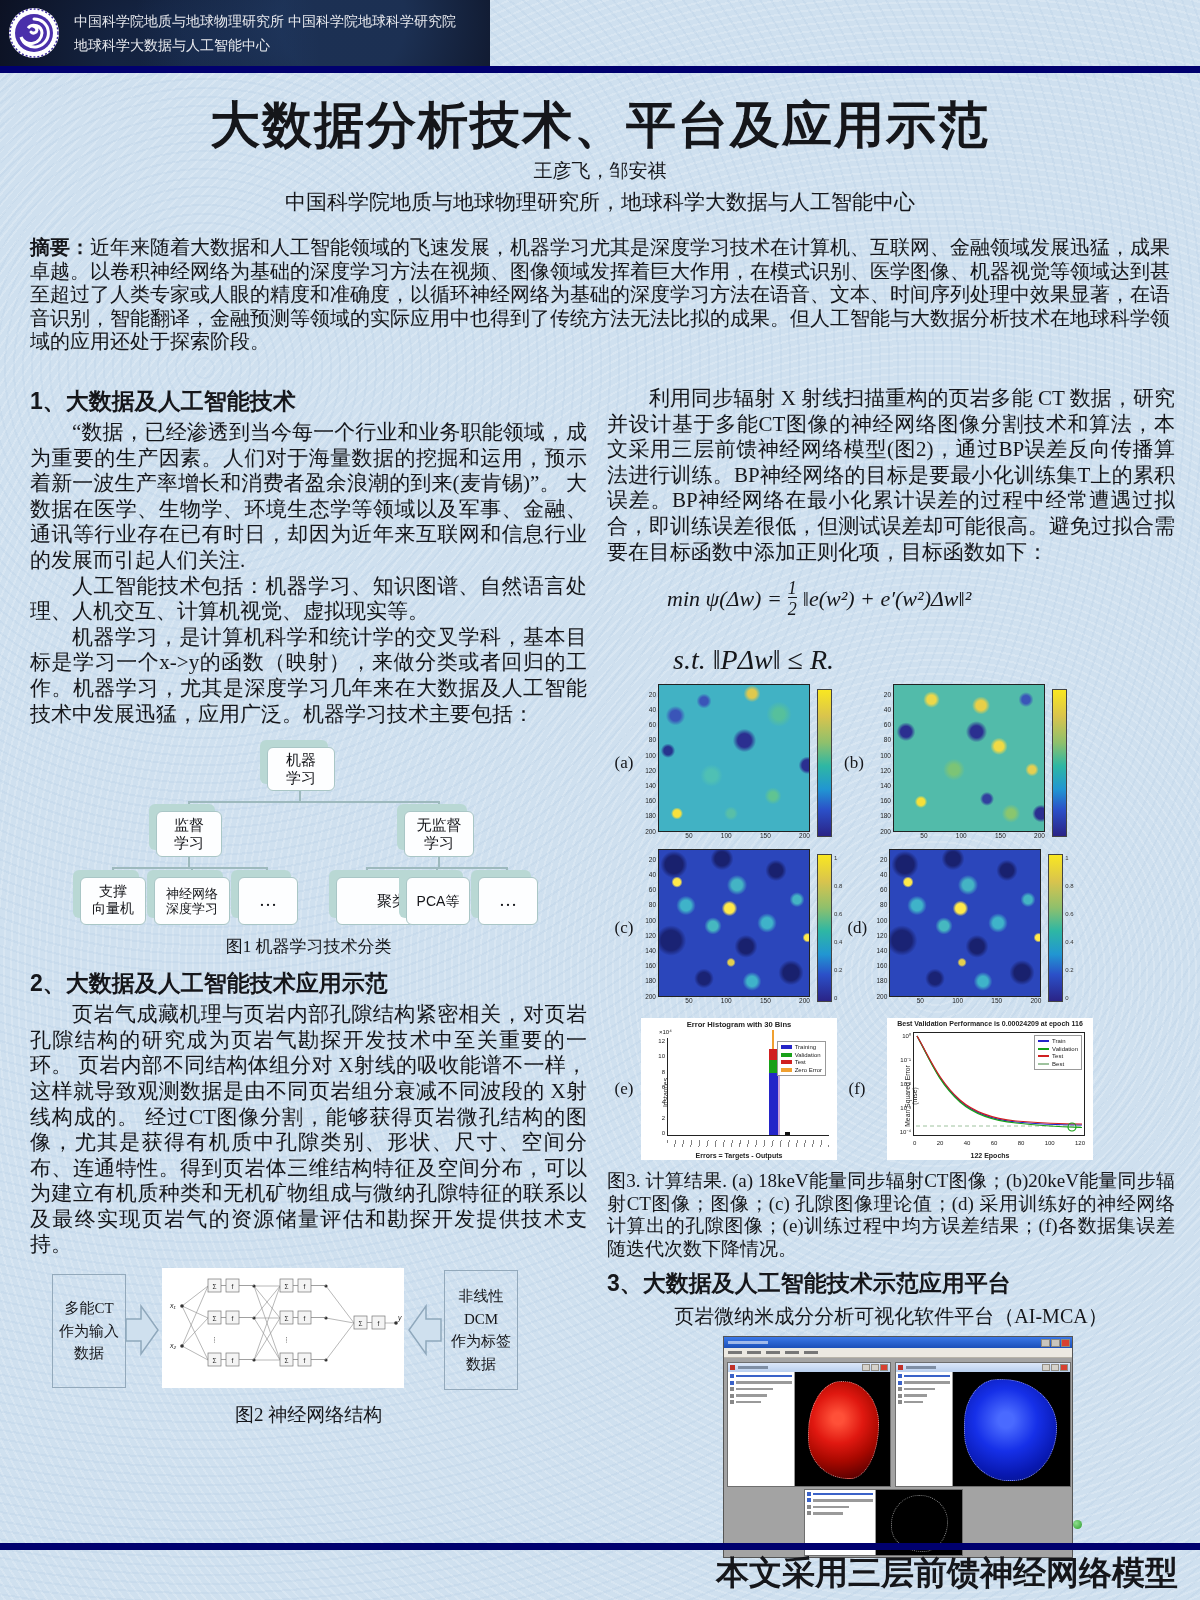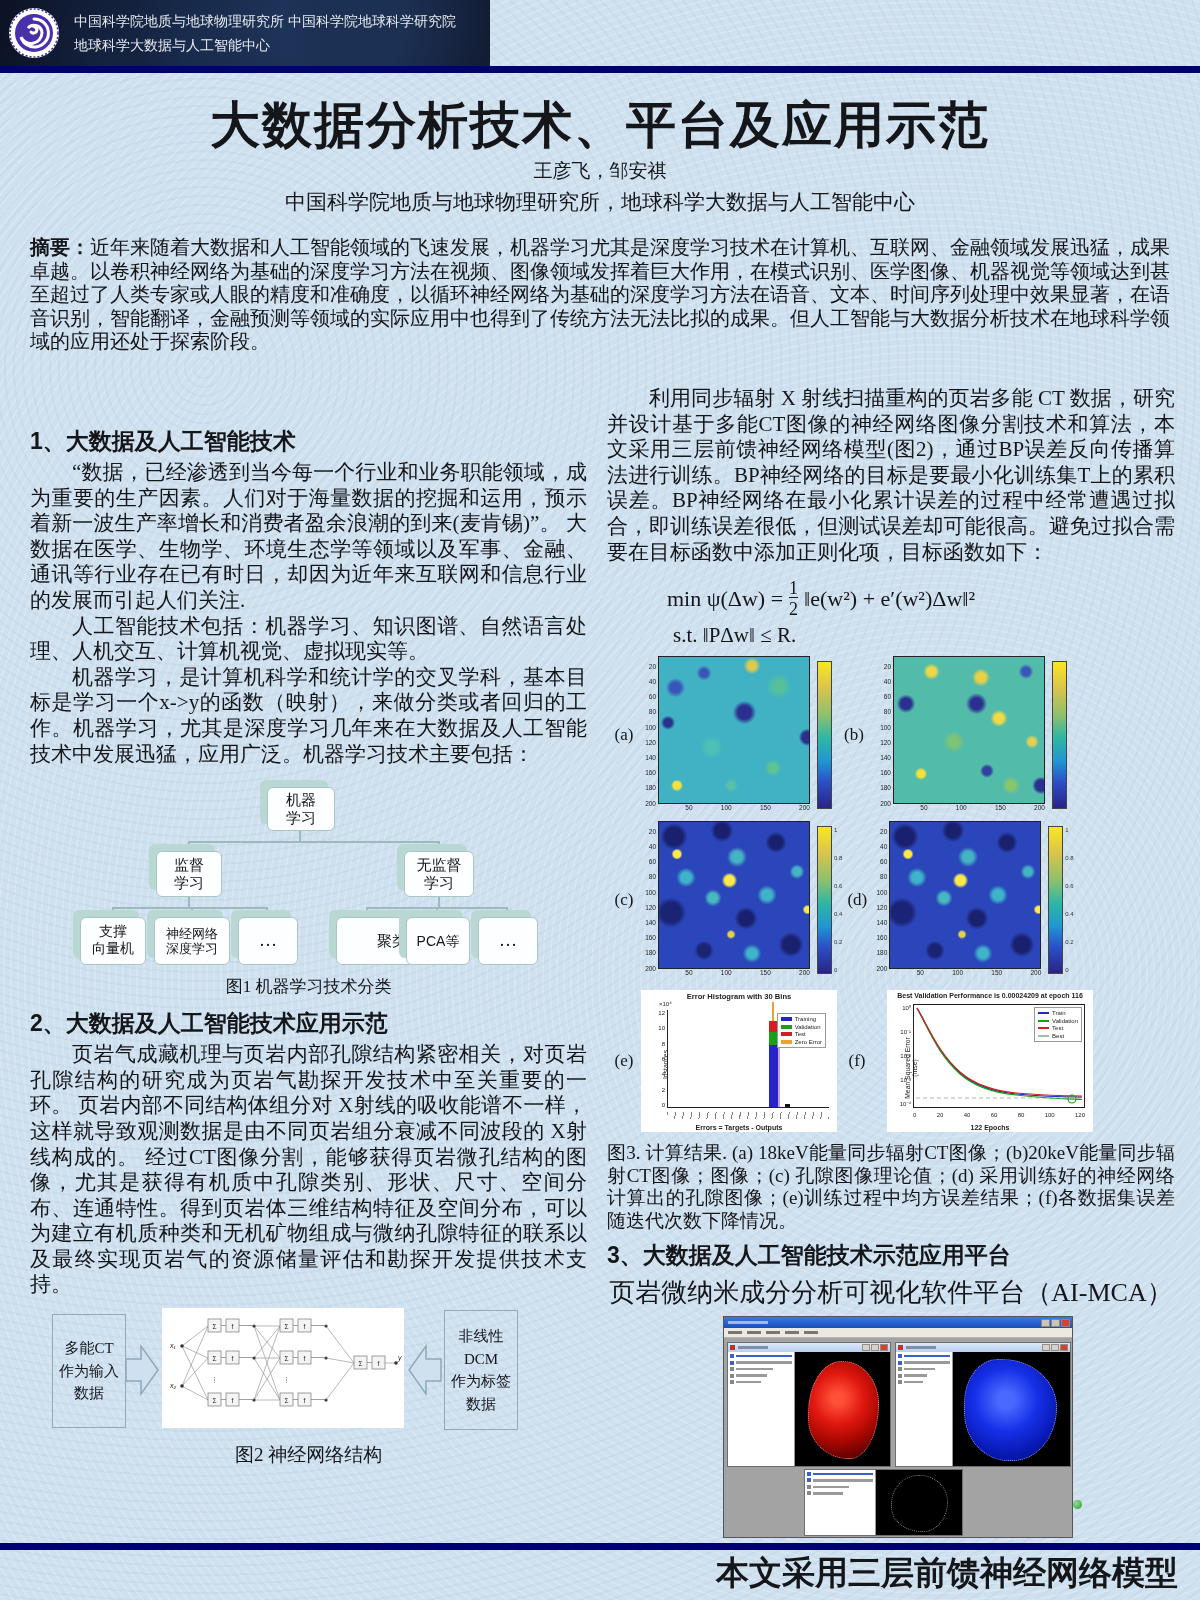--- a/index.html
+++ b/index.html
@@ -20,43 +20,43 @@
   .rule.top{top:66px;} .rule.bottom{top:1543px;}
   
   .title{position:absolute;left:0;top:92px;width:1200px;text-align:center;font-size:50px;font-weight:bold;
     font-family:"Liberation Sans",sans-serif;letter-spacing:2px;}
   .authors{position:absolute;left:0;top:158px;width:1200px;text-align:center;font-size:19px;}
   .affil{position:absolute;left:0;top:188px;width:1200px;text-align:center;font-size:21px;}
   .abstract{position:absolute;left:30px;top:236px;width:1140px;font-size:20px;line-height:23.6px;text-align:justify;}
   .abstract b{font-family:"Liberation Sans",sans-serif;}
   
   .col{position:absolute;top:386px;}
-  .col-left{left:30px;width:557px;margin-top:40px;}
+  .col-left{left:30px;width:557px;}
   .col-right{left:607px;width:568px;}
   .sec-h{font-family:"Liberation Sans",sans-serif;font-weight:bold;font-size:23px;margin:0 0 3px 0;}
   .para{font-size:21px;line-height:25.6px;text-align:justify;text-indent:2em;margin:0;}
   
   .fig1{position:relative;height:188px;margin-top:12px;}
   .fbox{position:absolute;background:#fdfeff;border:1px solid #a9c6c6;border-radius:6px;
     box-shadow:-7px -7px 0 #b9d8d4;display:flex;align-items:center;justify-content:center;
     font-size:15px;line-height:1.2;text-align:center;white-space:pre-line;font-family:"Liberation Serif",serif;}
   .fline{position:absolute;background:#9db9bd;}
   .caption{text-align:center;font-size:17px;margin-top:8px;font-family:Liberation Serif, serif;}
   
   .fig2{position:relative;height:130px;margin-top:8px;}
   .iobox{position:absolute;border:1px solid #93a9bb;display:flex;align-items:center;justify-content:center;
     text-align:center;font-size:15px;line-height:1.5;white-space:pre-line;}
   .nnpanel{position:absolute;background:#fff;}
   .caption2{text-align:center;font-size:19px;margin-top:6px;}
   
-  .formula{margin:14px 0 4px 60px;font-size:22px;}
+  .formula{margin:14px 0 4px 60px;font-style:italic;font-size:22px;}
   .formula .l1{display:flex;align-items:center;gap:6px;}
   .frac{display:inline-flex;flex-direction:column;align-items:center;font-size:18px;line-height:1;}
   .frac .den{border-top:1.5px solid #15161a;padding-top:2px;}
-  .formula .l2{margin-top:5px;margin-left:6px;font-size:21px;}
+  .formula .l2{margin-top:26px;margin-left:6px;font-size:28px;}
   
   .hrow{display:flex;align-items:center;margin-top:8px;}
   .plabel{width:34px;font-size:17px;text-align:center;flex:0 0 auto;}
   .yticks{display:flex;flex-direction:column;justify-content:space-between;align-items:flex-end;
     width:17px;height:146px;font-size:6.5px;color:#222;padding:1px 2px 1px 0;box-sizing:border-box;flex:0 0 auto;
     font-family:"Liberation Sans",sans-serif;}
   .hmwrap{flex:0 0 auto;}
   .hm{width:150px;height:146px;border:1px solid #222;}
   .xticks{display:flex;justify-content:space-between;padding-left:18%;box-sizing:border-box;
     font-size:6.5px;color:#222;font-family:"Liberation Sans",sans-serif;height:9px;}
@@ -128,21 +128,21 @@
   .pxlab{position:absolute;left:0;right:0;bottom:1px;text-align:center;font-size:7px;font-weight:bold;color:#222;}
   .legend{position:absolute;border:1px solid #999;background:#fff;padding:2px 3px;display:flex;flex-direction:column;gap:1.5px;z-index:2;}
   .leg-row{display:flex;align-items:center;gap:3px;font-size:6px;color:#222;white-space:nowrap;}
   .leg-sw{width:11px;height:4px;flex:0 0 auto;}
   .leg-sw.line{height:0;border-top:2px solid;}
   .fyticks{position:absolute;left:8px;top:14px;bottom:24px;display:flex;flex-direction:column;justify-content:space-between;
     font-size:6px;color:#222;width:16px;text-align:right;}
   .fxticks{position:absolute;left:26px;right:8px;bottom:14px;display:flex;justify-content:space-between;font-size:6px;color:#222;}
   .faxes{position:absolute;left:26px;right:8px;top:14px;bottom:24px;border:1px solid #222;}
   .cap3{font-size:19px;line-height:22.5px;text-align:justify;margin-top:10px;}
-  .subtitle{font-size:26px;text-align:center;margin-top:4px;}
+  .subtitle{font-size:20px;text-align:center;margin-top:4px;}
   
   .shot{position:relative;width:348px;height:220px;margin:6px 0 0 116px;border:1px solid #555;background:#a3a3a3;
     font-family:"Liberation Sans",sans-serif;}
   .tb{height:11px;background:linear-gradient(#3a78e8,#1b4fb8);display:flex;align-items:center;justify-content:flex-end;gap:1px;padding-right:2px;}
   .tb .cap-dash{flex:1;height:3px;margin-left:4px;background:rgba(255,255,255,.55);max-width:40px;}
   .wbtn{width:7px;height:6px;background:#c9c5bd;border:1px solid #8a8880;}
   .wbtn.close{background:#d84030;}
   .mb{height:9px;background:#ece9e2;border-bottom:1px solid #b8b4aa;display:flex;align-items:center;gap:5px;padding-left:4px;}
   .mb i{display:block;width:14px;height:2.5px;background:#777;}
   .client{position:relative;height:198px;}

